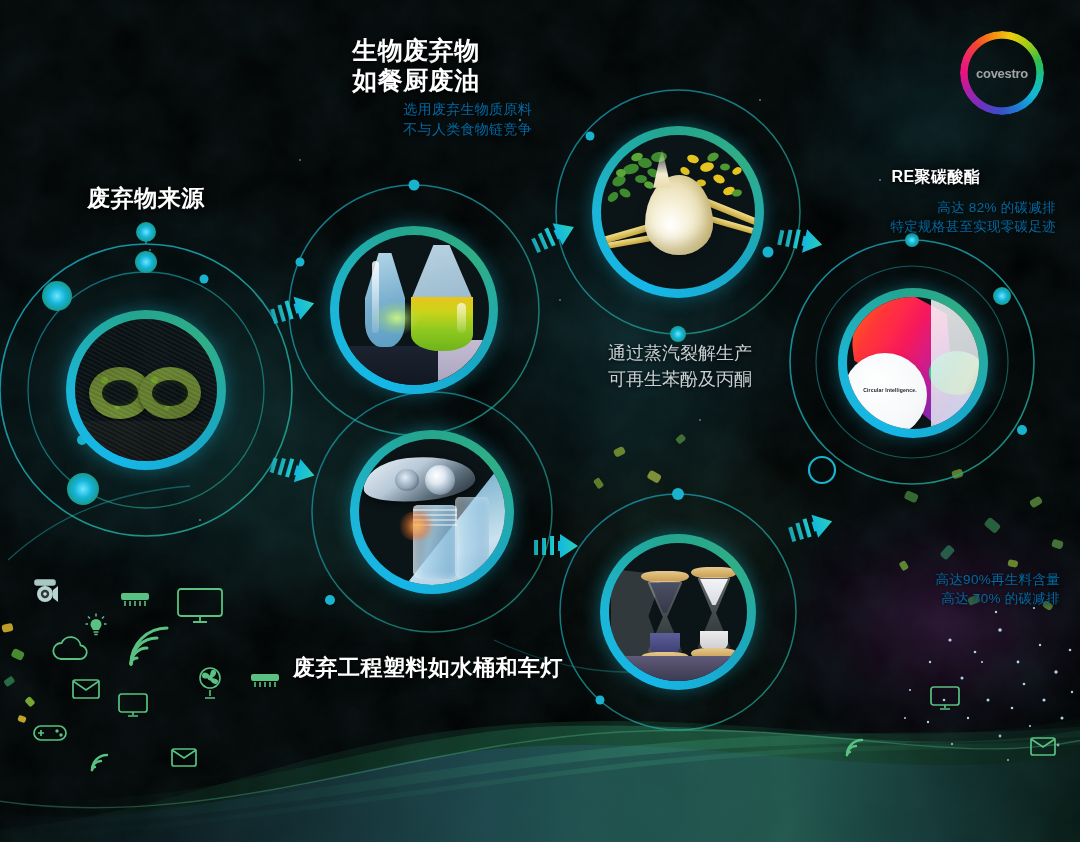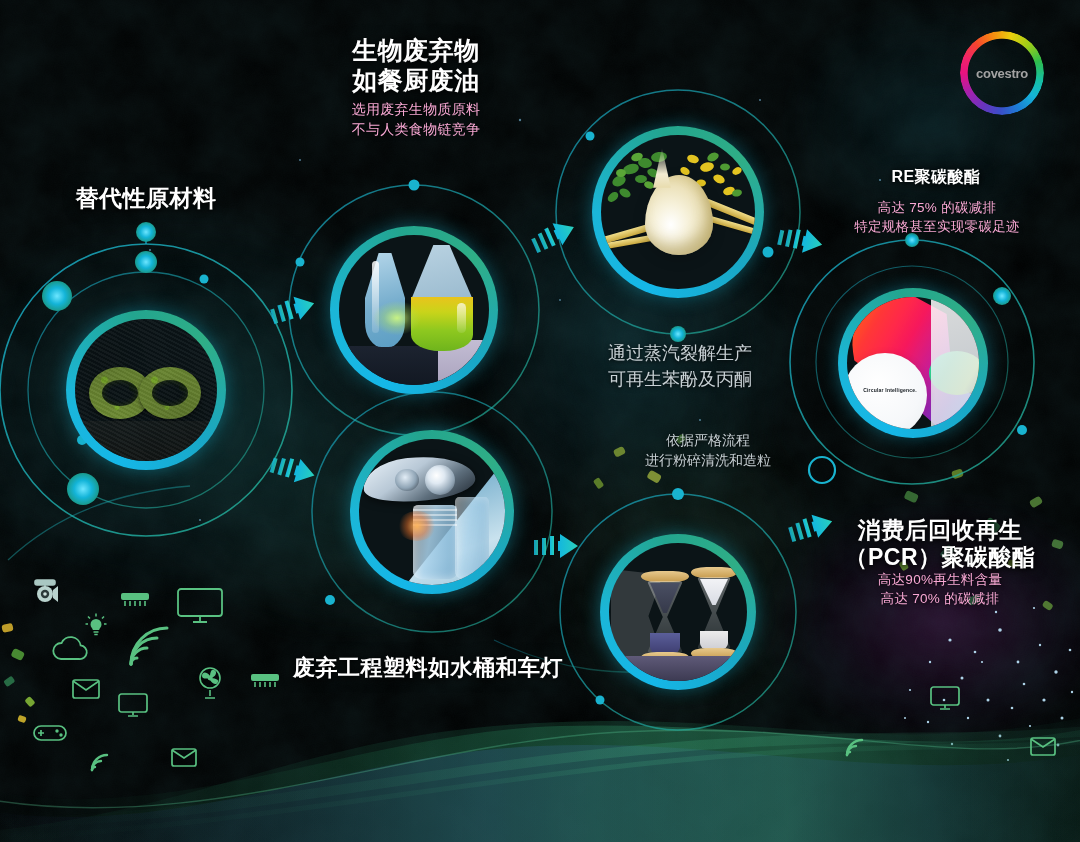--- a/index.html
+++ b/index.html
@@ -167,22 +167,22 @@
   .hg-fill-bot { position:absolute; border-radius:0 0 6px 6px; }
 
   
   .title {
     position:absolute; color:#ffffff; font-weight:700; line-height:1.18;
     text-align:center; white-space:pre-line;
     text-shadow:0 1px 5px rgba(0,0,0,.9), 0 0 14px rgba(0,0,0,.75);
     letter-spacing:.5px;
   }
   .subtitle {
-    position:absolute; color:#f9a8d4; font-weight:400; line-height:1.42;
-    text-align:center; white-space:pre-line;
+    position:absolute; color:#0369a1; font-weight:400; line-height:1.42;
+    text-align:right; white-space:pre-line;
     text-shadow:0 1px 4px rgba(0,0,0,.9);
     letter-spacing:.3px;
   }
   .caption {
     position:absolute; color:#c8d0d4; font-weight:400; line-height:1.45;
     text-align:center; white-space:pre-line;
     text-shadow:0 1px 4px rgba(0,0,0,.95);
   }
 
   
@@ -564,39 +564,35 @@
     </g>
 
     <g transform="translate(786,520) rotate(-16)">
       <rect x="0" y="8" width="4" height="15" fill="url(#ag)" opacity=".85"></rect>
       <rect x="8" y="6" width="4" height="17" fill="url(#ag)" opacity=".9"></rect>
       <rect x="16" y="4" width="4" height="19" fill="url(#ag)"></rect>
       <path d="M26,2 L44,14 L26,26 L26,19 L24,19 L24,9 L26,9 Z" fill="url(#ag)"></path>
     </g>
   </svg>
 
-  <div class="title" style="left:26px; top:185px; width:240px; font-size:23px;">替代性原材料</div>
+  <div class="title" style="left:26px; top:185px; width:240px; font-size:23px;">废弃物来源</div>
 
   <div class="title" style="left:300px; top:36px; width:232px; font-size:25px;text-align:center;">生物废弃物
 如餐厨废油</div>
   <div class="subtitle" style="left:300px; top:100px; width:232px; font-size:14px;">选用废弃生物质原料
 不与人类食物链竞争</div>
 
   <div class="caption" style="left:590px; top:340px; width:180px; font-size:18px;">通过蒸汽裂解生产
 可再生苯酚及丙酮</div>
 
   <div class="title" style="left:838px; top:168px; width:196px; font-size:16px;">RE聚碳酸酯</div>
-  <div class="subtitle" style="left:818px; top:198px; width:238px; font-size:13.5px;">高达 75% 的碳减排
+  <div class="subtitle" style="left:818px; top:198px; width:238px; font-size:13.5px;">高达 82% 的碳减排
 特定规格甚至实现零碳足迹</div>
 
-  <div class="caption" style="left:618px; top:430px; width:180px; font-size:14px;">依据严格流程
-进行粉碎清洗和造粒</div>
-
-  <div class="title" style="left:820px; top:517px; width:240px; font-size:23px;">消费后回收再生
-（PCR）聚碳酸酯</div>
+
   <div class="subtitle" style="left:820px; top:570px; width:240px; font-size:13.5px;">高达90%再生料含量
 高达 70% 的碳减排</div>
 
   <div class="title" style="left:263px; top:655px; width:330px; font-size:22px;">废弃工程塑料如水桶和车灯</div>
 
   <div class="logo" style="left:960px; top:31px; width:84px; height:84px;">
     <div class="logo-ring"></div>
     <div class="logo-text" style="font-size:13px;">covestro</div>
   </div>
 

